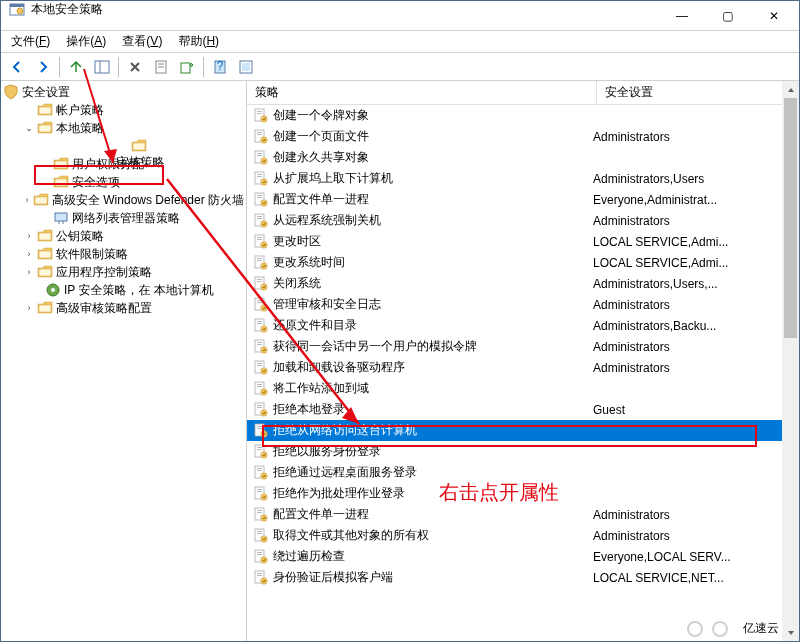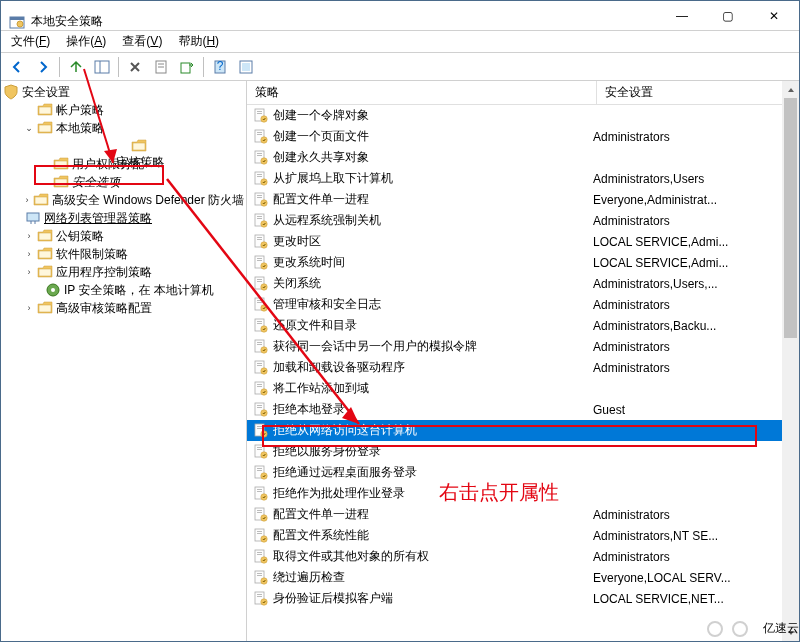--- a/index.html
+++ b/index.html
@@ -1,18 +1,18 @@
 <!DOCTYPE html>
 <html><head>
 <meta charset="utf-8">
 <style>
 *{box-sizing:border-box;margin:0;padding:0;font-family:"Microsoft YaHei","Segoe UI",Tahoma,sans-serif;font-size:12px;color:#000}
 body{background:#fff}
 .window{position:relative;width:800px;height:642px;border:1px solid #4a6a8a;background:#fff;display:flex;flex-direction:column}
-.titlebar{height:30px;background:#fff;border-bottom:1px solid #d0d0d0;display:flex;align-items:flex-end;padding:0 2px}
+.titlebar{height:30px;background:#fff;border-bottom:1px solid #d0d0d0;display:flex;align-items:flex-start;padding:0 2px}
 .title-icon{width:16px;height:16px;margin:0 6px}
 .title-text{flex:1;font-size:12px}
 .win-controls{display:flex}
 .win-btn{width:46px;height:29px;display:flex;align-items:center;justify-content:center;cursor:pointer}
 .menubar{height:22px;display:flex;padding:0 2px;border-bottom:1px solid #d0d0d0}
 .menu-item{padding:2px 8px;cursor:pointer}
 .menu-item u{text-decoration:underline}
 .toolbar{height:28px;display:flex;align-items:center;padding:2px 4px;border-bottom:1px solid #d0d0d0;gap:2px}
 .tb-btn{width:24px;height:24px;display:flex;align-items:center;justify-content:center;cursor:pointer;border:1px solid transparent}
 .tb-sep{width:1px;height:20px;background:#c0c0c0;margin:0 2px}
@@ -35,21 +35,21 @@
 .lr-col1{flex:0 0 340px;display:flex;align-items:center}
 .lr-col2{flex:1}
 .scrollbar{position:absolute;right:0;top:0;width:17px;height:100%;background:#f0f0f0;display:flex;flex-direction:column}
 .sb-btn{height:17px;background:#f0f0f0;display:flex;align-items:center;justify-content:center}
 .sb-track{flex:1;position:relative}
 .sb-thumb{position:absolute;left:2px;right:2px;top:0;height:240px;background:#c2c2c2}
 .folder-icon{fill:#f0c561;stroke:#cc9f3a;stroke-width:0.5}
 .annotation{position:absolute;color:#e30613;font-size:20px;font-family:SimSun,serif;z-index:10;pointer-events:none}
 .red-box{position:absolute;border:2px solid #e30613;z-index:5;pointer-events:none}
 .arrow-svg{position:absolute;z-index:6;pointer-events:none}
-.watermark{position:absolute;right:0;bottom:4px;color:#bfbfbf;font-size:14px;display:flex;align-items:center;gap:15px;z-index:20}
+.watermark{position:absolute;right:20px;bottom:4px;color:#bfbfbf;font-size:14px;display:flex;align-items:center;gap:15px;z-index:20}
 .wm-c{width:16px;height:16px;border:2px solid #d0d0d0;border-radius:50%}
 .wm-c.c2{margin-left:-6px}
 </style>
 </head>
 <body>
 
 <div class="window">
 
   <div class="titlebar">
     <svg class="title-icon" viewBox="0 0 16 16">
@@ -170,37 +170,37 @@
           <span>审核策略</span>
         </div>
         <div class="tree-item" style="padding-left: 36px;">
           <span class="tw"></span>
           <svg class="ti-icon" viewBox="0 0 16 16">
             <path class="folder-icon" d="M1 4 L6 4 L7 2 L15 2 L15 13 L1 13 Z"></path>
             <rect x="2" y="5" width="12" height="7" fill="#fff7dc" stroke="#cc9f3a" stroke-width="0.5"></rect>
           </svg>
           <span>用户权限分配</span>
         </div>
-        <div class="tree-item" style="padding-left: 36px; font-style: italic;">
+        <div class="tree-item" style="padding-left: 36px;">
           <span class="tw"></span>
           <svg class="ti-icon" viewBox="0 0 16 16">
             <path class="folder-icon" d="M1 4 L6 4 L7 2 L15 2 L15 13 L1 13 Z"></path>
             <rect x="2" y="5" width="12" height="7" fill="#fff7dc" stroke="#cc9f3a" stroke-width="0.5"></rect>
           </svg>
           <span>安全选项</span>
         </div>
         <div class="tree-item" style="padding-left: 20px;">
           <span class="tw">›</span>
           <svg class="ti-icon" viewBox="0 0 16 16">
             <path class="folder-icon" d="M1 4 L6 4 L7 2 L15 2 L15 13 L1 13 Z"></path>
             <rect x="2" y="5" width="12" height="7" fill="#fff7dc" stroke="#cc9f3a" stroke-width="0.5"></rect>
           </svg>
           <span>高级安全 Windows Defender 防火墙</span>
         </div>
-        <div class="tree-item" style="padding-left: 8px; text-decoration: underline;">
+        <div class="tree-item" style="padding-left: 36px;">
           <span class="tw"></span>
           <svg class="ti-icon" viewBox="0 0 16 16">
             <rect x="2" y="3" width="12" height="8" fill="#cde6f7" stroke="#5a7ca8"></rect>
             <line x1="6" y1="11" x2="6" y2="14" stroke="#5a7ca8"></line>
             <line x1="10" y1="11" x2="10" y2="14" stroke="#5a7ca8"></line>
           </svg>
           <span>网络列表管理器策略</span>
         </div>
         <div class="tree-item" style="padding-left: 20px;">
           <span class="tw">›</span>
@@ -507,33 +507,20 @@
               <svg class="lr-icon" viewBox="0 0 16 16">
                 <rect x="2" y="1" width="9" height="12" fill="#fdfdfd" stroke="#aaa" stroke-width="0.8"></rect>
                 <rect x="4" y="3" width="5" height="1" fill="#bbb"></rect>
                 <rect x="4" y="5" width="5" height="1" fill="#bbb"></rect>
                 <circle cx="11" cy="11" r="3.2" fill="#f0c561" stroke="#cc9f3a" stroke-width="0.6"></circle>
                 <path d="M9.8 11 L10.8 12 L12.4 10" fill="none" stroke="#7a5c00" stroke-width="1"></path>
               </svg>
               <span class="lr-text">配置文件单一进程</span>
             </div>
             <div class="lr-col2 lr-text">Administrators</div>
-          </div>
-          <div class="list-row">
-            <div class="lr-col1">
-              <svg class="lr-icon" viewBox="0 0 16 16">
-                <rect x="2" y="1" width="9" height="12" fill="#fdfdfd" stroke="#aaa" stroke-width="0.8"></rect>
-                <rect x="4" y="3" width="5" height="1" fill="#bbb"></rect>
-                <rect x="4" y="5" width="5" height="1" fill="#bbb"></rect>
-                <circle cx="11" cy="11" r="3.2" fill="#f0c561" stroke="#cc9f3a" stroke-width="0.6"></circle>
-                <path d="M9.8 11 L10.8 12 L12.4 10" fill="none" stroke="#7a5c00" stroke-width="1"></path>
-              </svg>
-              <span class="lr-text">配置文件系统性能</span>
-            </div>
-            <div class="lr-col2 lr-text">Administrators,NT SE...</div>
           </div>
           <div class="list-row">
             <div class="lr-col1">
               <svg class="lr-icon" viewBox="0 0 16 16">
                 <rect x="2" y="1" width="9" height="12" fill="#fdfdfd" stroke="#aaa" stroke-width="0.8"></rect>
                 <rect x="4" y="3" width="5" height="1" fill="#bbb"></rect>
                 <rect x="4" y="5" width="5" height="1" fill="#bbb"></rect>
                 <circle cx="11" cy="11" r="3.2" fill="#f0c561" stroke="#cc9f3a" stroke-width="0.6"></circle>
                 <path d="M9.8 11 L10.8 12 L12.4 10" fill="none" stroke="#7a5c00" stroke-width="1"></path>
               </svg>

